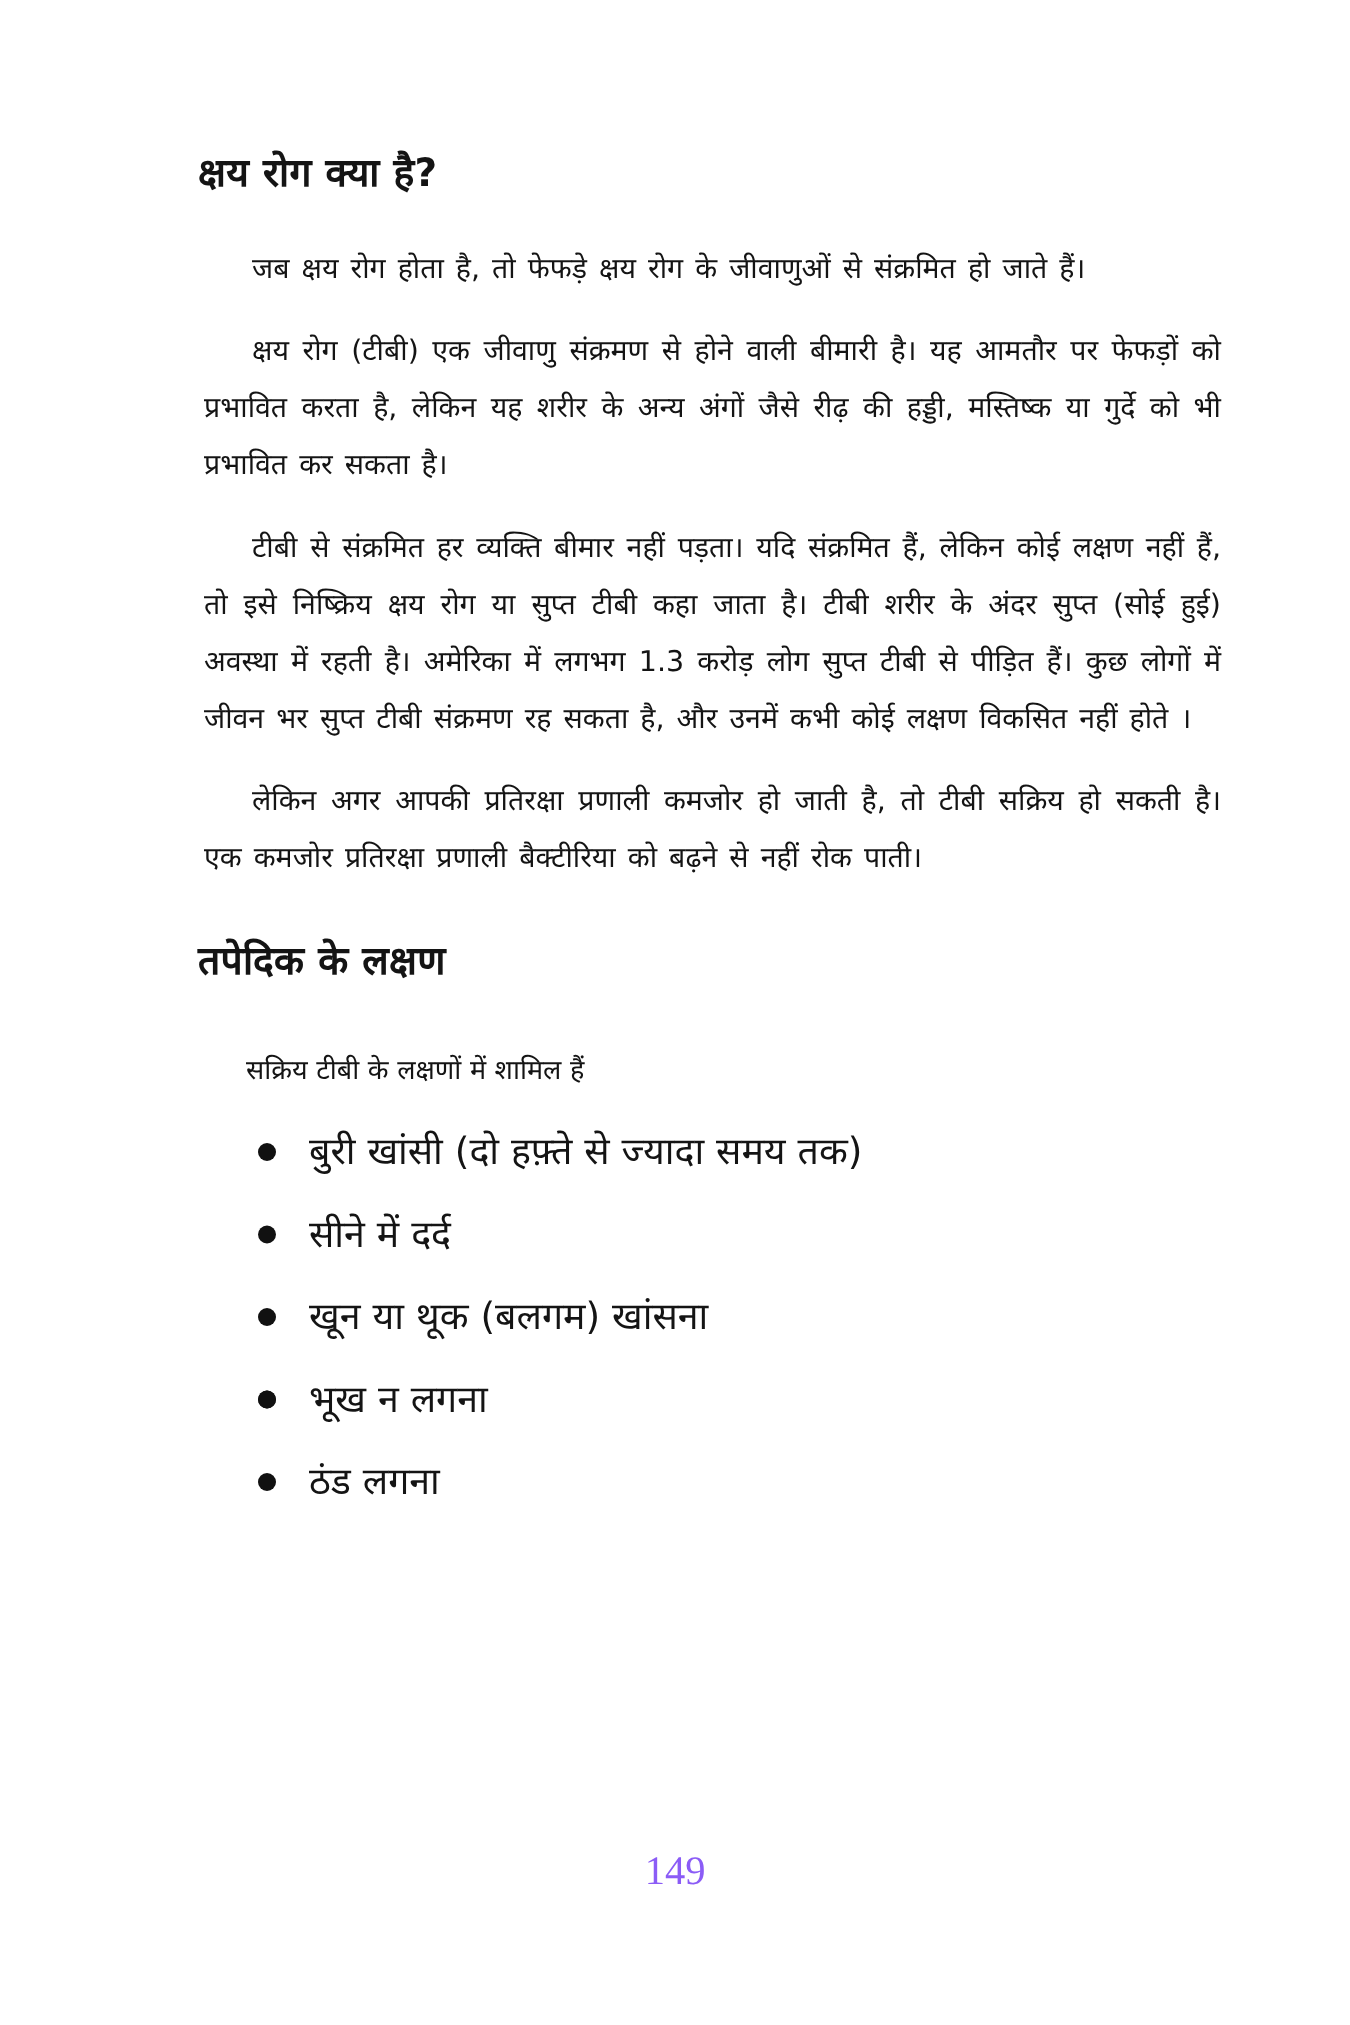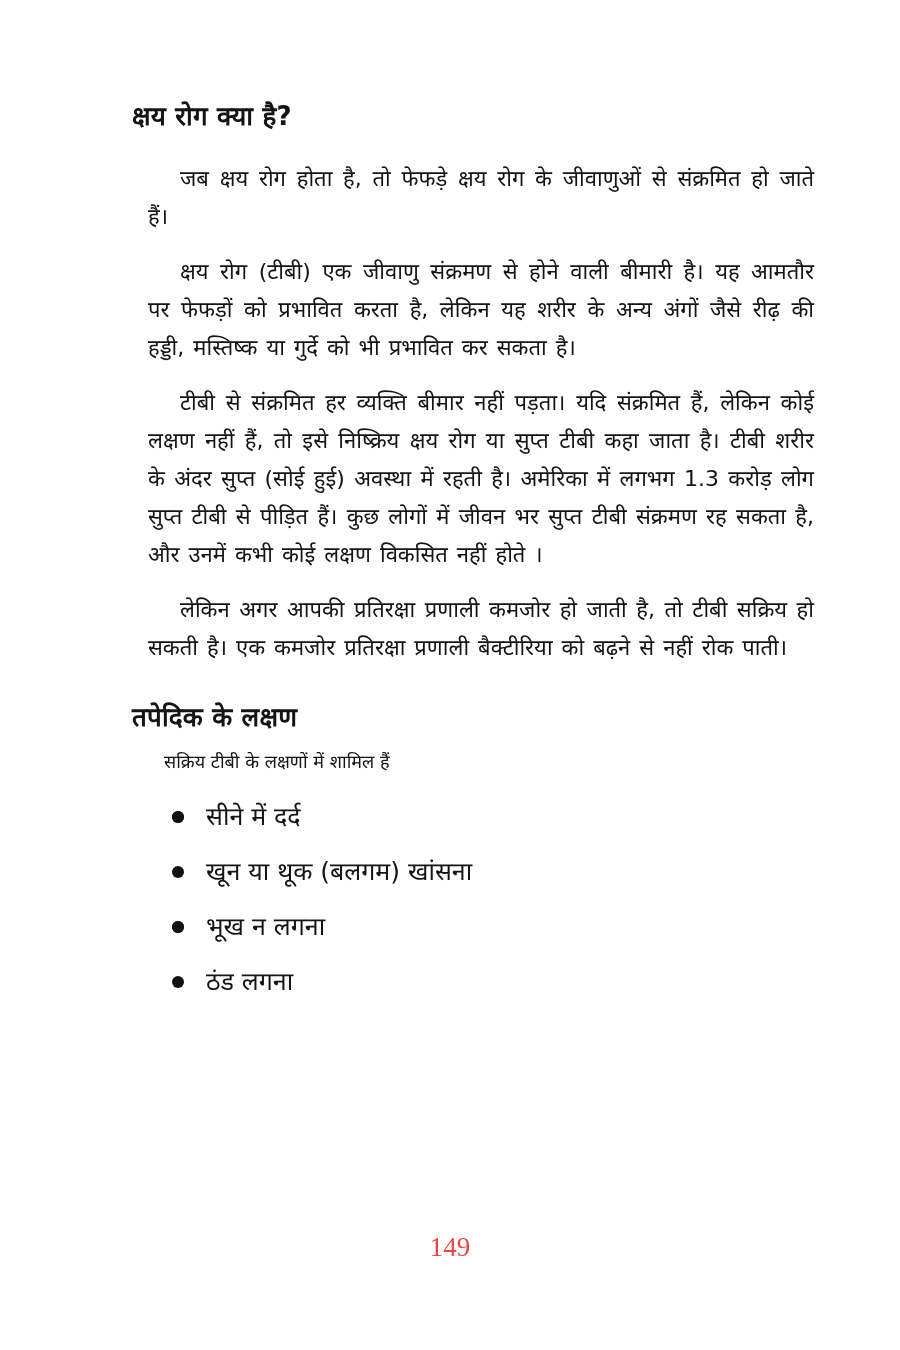--- a/index.html
+++ b/index.html
@@ -26,28 +26,28 @@
   }
   h1.sec-heading {
     font-size: 26px;
     font-weight: 700;
     margin: 0 0 26px 0;
     line-height: 1.3;
     letter-spacing: 0.2px;
   }
   h1.sec-heading.second {
     margin-top: 34px;
-    margin-bottom: 8px;
+    margin-bottom: 36px;
   }
   p.body-para {
-    font-size: 22px;
+    font-size: 19px;
     line-height: 38px;
     text-align: justify;
     text-indent: 32px;
-    margin: 0 0 17px 16px;
+    margin: 0 0 17px 4px;
     word-spacing: 2px;
   }
   p.intro-line {
     font-size: 18px;
     line-height: 38px;
     text-indent: 32px;
     margin: 0 0 16px 0;
   }
   ul.symptom-list {
     list-style: none;
@@ -71,21 +71,21 @@
     background: #111111;
   }
   .page-number {
     position: absolute;
     top: 1232px;
     left: 0;
     width: 100%;
     text-align: center;
     font-family: "Liberation Serif", "DejaVu Serif", serif;
     font-size: 27px;
-    color: #ef4444;
+    color: #8b5cf6;
   }
 </style>
 </head>
 <body>
 
 <div class="page">
   <div class="content">
 
     <h1 class="sec-heading">क्षय रोग क्या है?</h1>
 
@@ -97,20 +97,21 @@
 
     <p class="body-para">लेकिन अगर आपकी प्रतिरक्षा प्रणाली कमजोर हो जाती है, तो टीबी सक्रिय हो सकती है। एक कमजोर प्रतिरक्षा प्रणाली बैक्टीरिया को बढ़ने से नहीं रोक पाती।</p>
 
     <h1 class="sec-heading second">तपेदिक के लक्षण</h1>
 
     <p class="intro-line">सक्रिय टीबी के लक्षणों में शामिल हैं</p>
 
     <ul class="symptom-list">
       <li>
         <span class="bullet"></span>
+        <span>बुरी खांसी (दो हफ़्ते से ज्यादा समय तक)</span>
       </li>
       <li>
         <span class="bullet"></span>
         <span>सीने में दर्द</span>
       </li>
       <li>
         <span class="bullet"></span>
         <span>खून या थूक (बलगम) खांसना</span>
       </li>
       <li>

